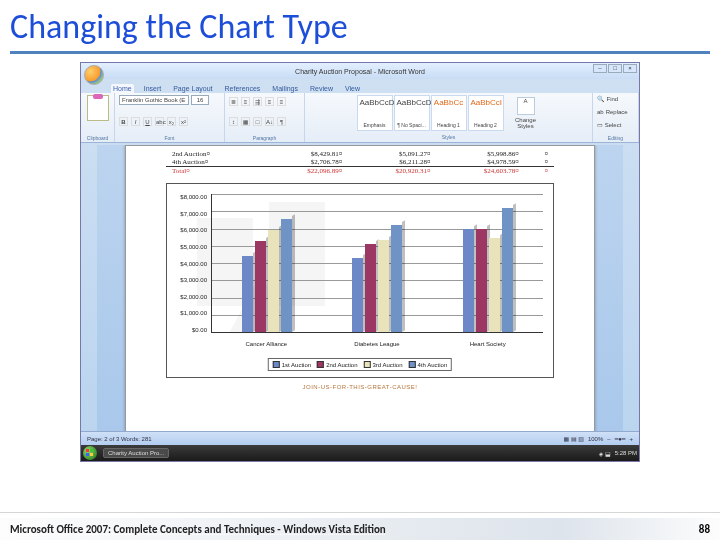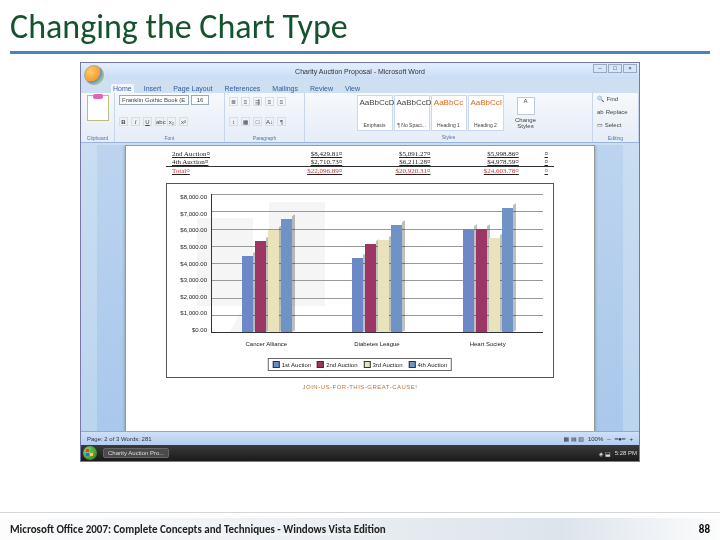--- a/index.html
+++ b/index.html
@@ -7,21 +7,21 @@
     font-family: "Segoe UI", Tahoma, sans-serif;
     width: 720px;
     height: 540px;
     background: #fff;
     position: relative;
     overflow: hidden;
   }
   .slide-title {
     font-family: Calibri, sans-serif;
     font-size: 34px;
-    color: #14532d;
+    color: #1d4ed8;
     padding: 6px 10px 0 10px;
     font-weight: 400;
   }
   .title-rule {
     height: 3px;
     background: #4f81bd;
     margin: 4px 10px 8px 10px;
   }
   .screenshot {
     margin: 0 auto;
@@ -129,21 +129,21 @@
     box-shadow: 0 0 3px rgba(0,0,0,.3);
     padding: 4px 40px;
     font-size: 7px;
     color: #222;
     position: relative;
   }
   .watermark {
     position: absolute; left: 55px; top: 40px; width: 160px; height: 160px; opacity: .08;
     pointer-events: none;
   }
-  table.auctions { border-collapse: collapse; width: 100%; font-size: 7px; text-decoration: underline; }
+  table.auctions { border-collapse: collapse; width: 100%; font-size: 7px; }
   table.auctions td { padding: 0 6px; text-align: right; font-family: serif; }
   table.auctions td:first-child { text-align: left; }
   table.auctions tr.total td { color: #c33; border-top: 1px solid #333; }
   .chart-box {
     border: 1px solid #555;
     margin-top: 8px;
     padding: 8px 6px 4px 6px;
     height: 195px;
     position: relative;
   }
@@ -351,21 +351,21 @@
         <tbody id="table-rows">
             <tr>
               <td>2nd Auction¤</td>
               <td>$8,429.81¤</td>
               <td>$5,091.27¤</td>
               <td>$5,998.86¤</td>
               <td>¤</td>
             </tr>
             <tr>
               <td>4th Auction¤</td>
-              <td>$2,710.73¤</td>
+              <td>$2,706.78¤</td>
               <td>$6,211.28¤</td>
               <td>$4,978.59¤</td>
               <td>¤</td>
             </tr>
             <tr class="total">
               <td>Total¤</td>
               <td>$22,096.89¤</td>
               <td>$20,920.31¤</td>
               <td>$24,603.78¤</td>
               <td>¤</td>

